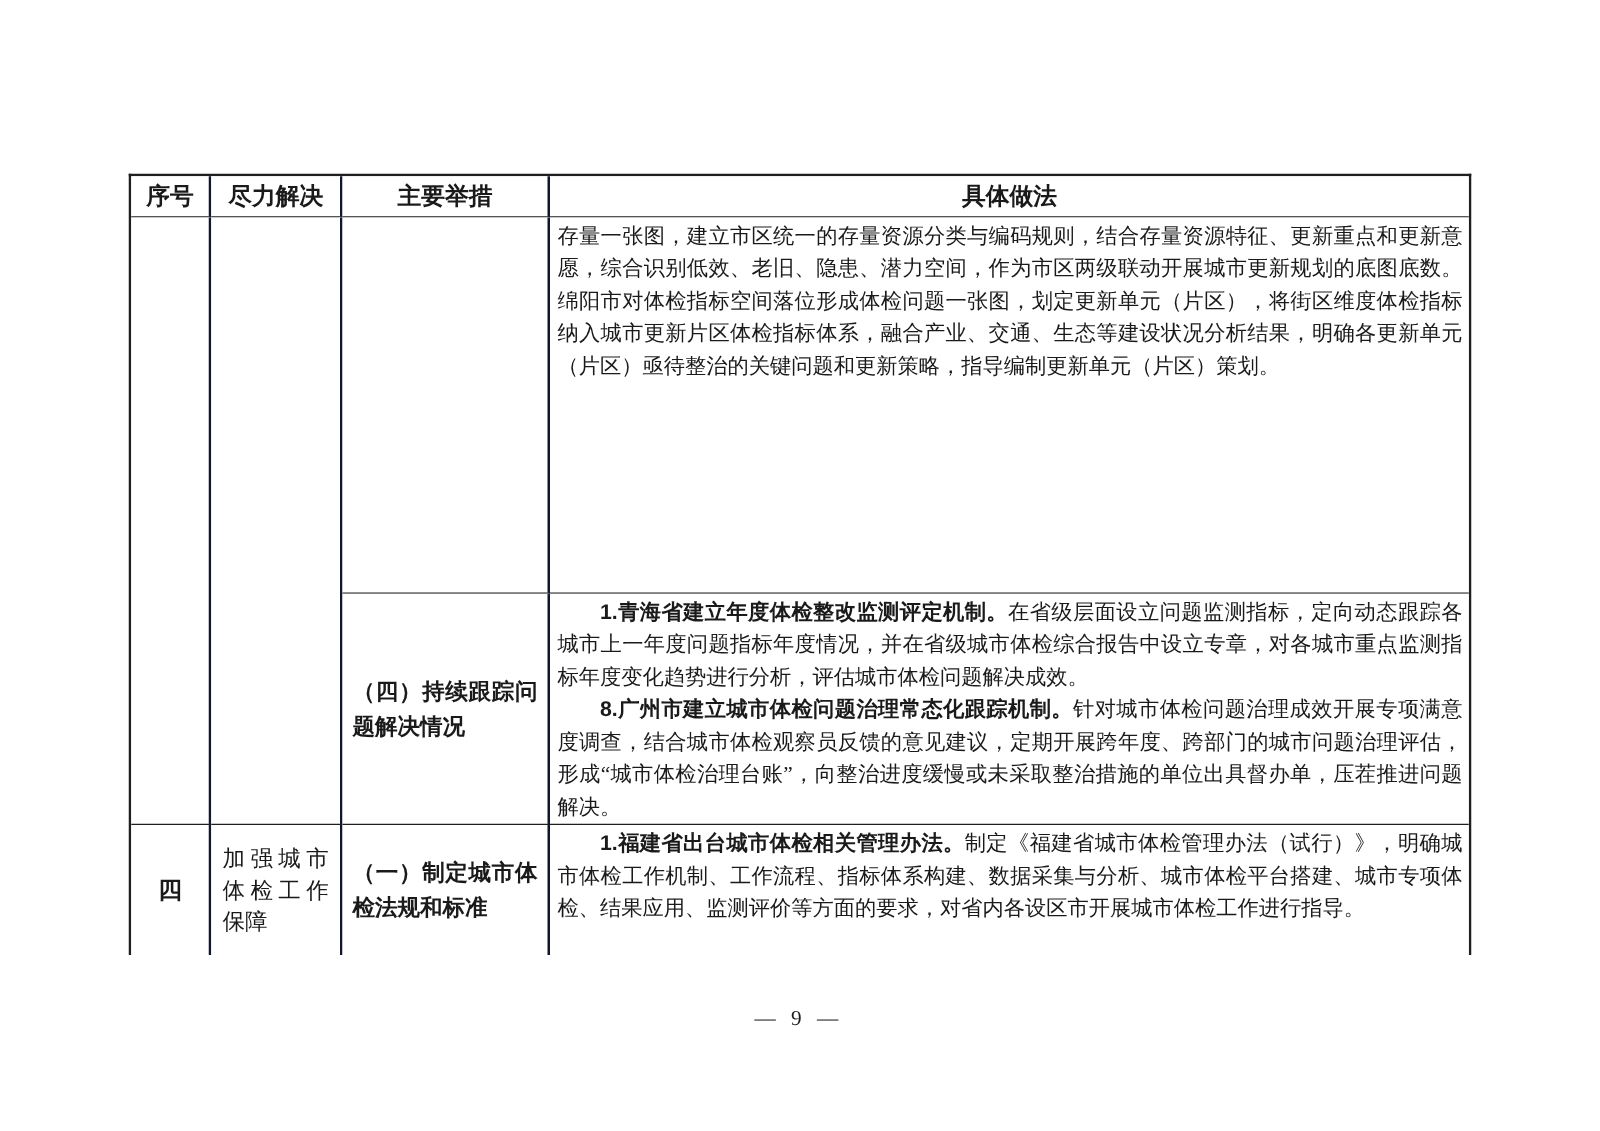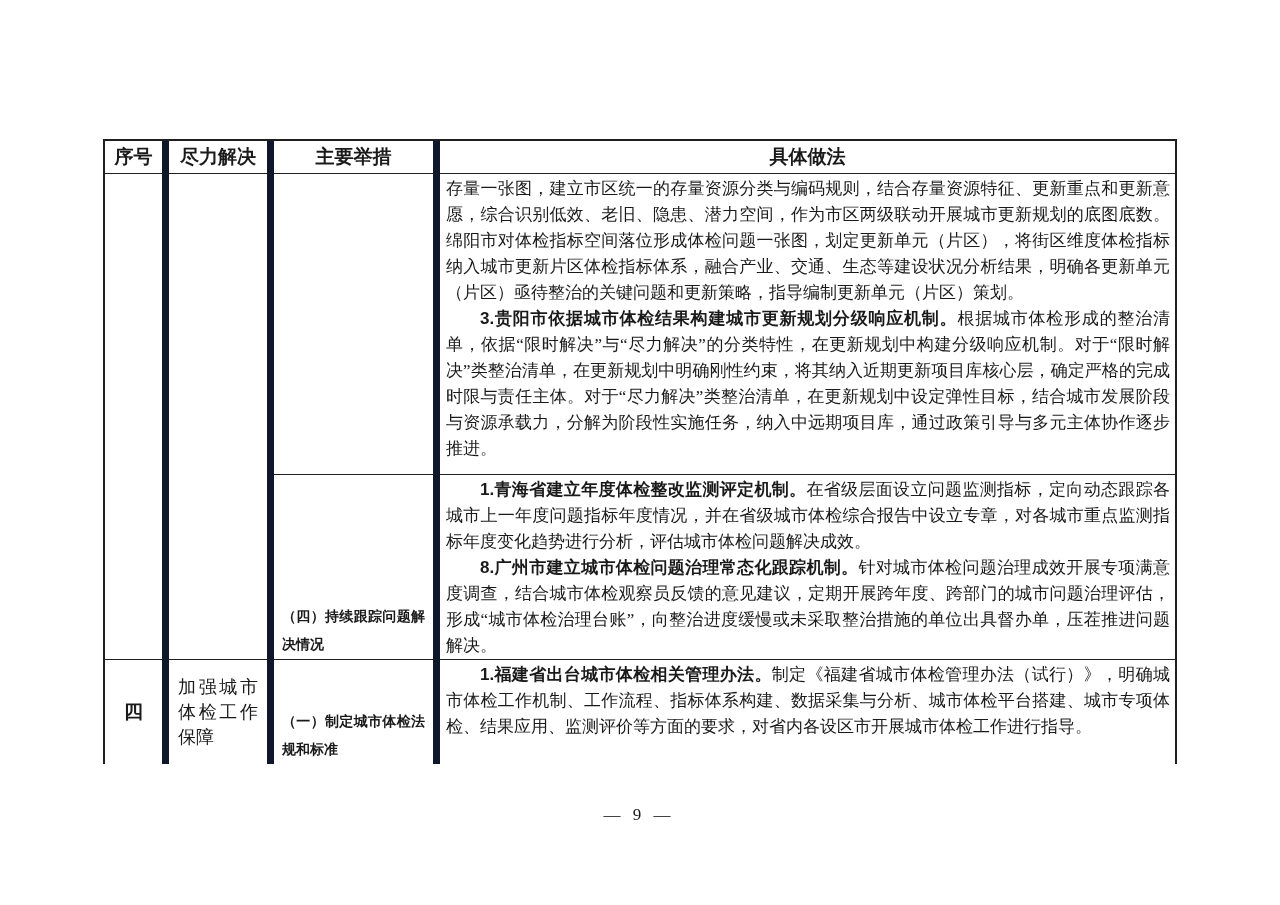--- a/index.html
+++ b/index.html
@@ -19,21 +19,21 @@
     width: 1074px;
     box-sizing: border-box;
     display: grid;
     grid-template-columns: 64px 105px 166px 1fr;
     grid-template-rows: 33px 301px 185px 104px;
     border: 2px solid #1f1f1f;
     border-bottom: none;
   }
   .cell {
     box-sizing: border-box;
-    border-right: 7px solid #0f172a;
+    border-right: 2px solid #0f172a;
     border-bottom: 1px solid #1f1f1f;
     overflow: hidden;
     background: #ffffff;
   }
   .cell.last-col { border-right: none; }
   .cell.no-bottom { border-bottom: none; }
   .th {
     display: flex;
     align-items: center;
     justify-content: center;
@@ -49,25 +49,25 @@
     text-align: justify;
   }
   .details-cell p { margin: 0; }
   .details-cell p.indent { text-indent: 2em; }
   .lead {
     font-weight: 700;
     font-family: "Liberation Sans", "DejaVu Sans", sans-serif;
   }
   .measure-cell {
     display: flex;
-    align-items: flex-end;
+    align-items: center;
     padding: 0 8px;
     font-family: Liberation Serif, serif;
     font-weight: 700;
-    font-size: 14px;
+    font-size: 18px;
     line-height: 28px;
   }
   .measure-cell .inner { width: 100%; text-align: justify; }
   .mechanism-cell {
     display: flex;
     align-items: center;
     padding: 0 9px;
     font-family: "Liberation Sans", "DejaVu Sans", sans-serif;
     font-weight: 400;
     font-size: 18px;
@@ -133,21 +133,20 @@
     </div>
     <div class="cell mechanism-cell g-mech-merged">
       <span></span>
     </div>
 
     <div class="cell measure-cell g-measure-r1">
       <div class="inner"></div>
     </div>
     <div class="cell details-cell g-details-r1 last-col">
       <p><span class="lead"></span><span>存量一张图，建立市区统一的存量资源分类与编码规则，结合存量资源特征、更新重点和更新意愿，综合识别低效、老旧、隐患、潜力空间，作为市区两级联动开展城市更新规划的底图底数。绵阳市对体检指标空间落位形成体检问题一张图，划定更新单元（片区），将街区维度体检指标纳入城市更新片区体检指标体系，融合产业、交通、生态等建设状况分析结果，明确各更新单元（片区）亟待整治的关键问题和更新策略，指导编制更新单元（片区）策划。</span></p>
-      <p class="indent"><span class="lead">3.贵阳市依据城市体检结果构建城市更新规划分级响应机制。</span><span>根据城市体检形成的整治清单，依据“限时解决”与“尽力解决”的分类特性，在更新规划中构建分级响应机制。对于“限时解决”类整治清单，在更新规划中明确刚性约束，将其纳入近期更新项目库核心层，确定严格的完成时限与责任主体。对于“尽力解决”类整治清单，在更新规划中设定弹性目标，结合城市发展阶段与资源承载力，分解为阶段性实施任务，纳入中远期项目库，通过政策引导与多元主体协作逐步推进。</span></p>
     </div>
 
     <div class="cell measure-cell g-measure-r2">
       <div class="inner">（四）持续跟踪问题解决情况</div>
     </div>
     <div class="cell details-cell g-details-r2 last-col">
       <p class="indent"><span class="lead">1.青海省建立年度体检整改监测评定机制。</span><span>在省级层面设立问题监测指标，定向动态跟踪各城市上一年度问题指标年度情况，并在省级城市体检综合报告中设立专章，对各城市重点监测指标年度变化趋势进行分析，评估城市体检问题解决成效。</span></p>
       <p class="indent"><span class="lead">8.广州市建立城市体检问题治理常态化跟踪机制。</span><span>针对城市体检问题治理成效开展专项满意度调查，结合城市体检观察员反馈的意见建议，定期开展跨年度、跨部门的城市问题治理评估，形成“城市体检治理台账”，向整治进度缓慢或未采取整治措施的单位出具督办单，压茬推进问题解决。</span></p>
     </div>
 

